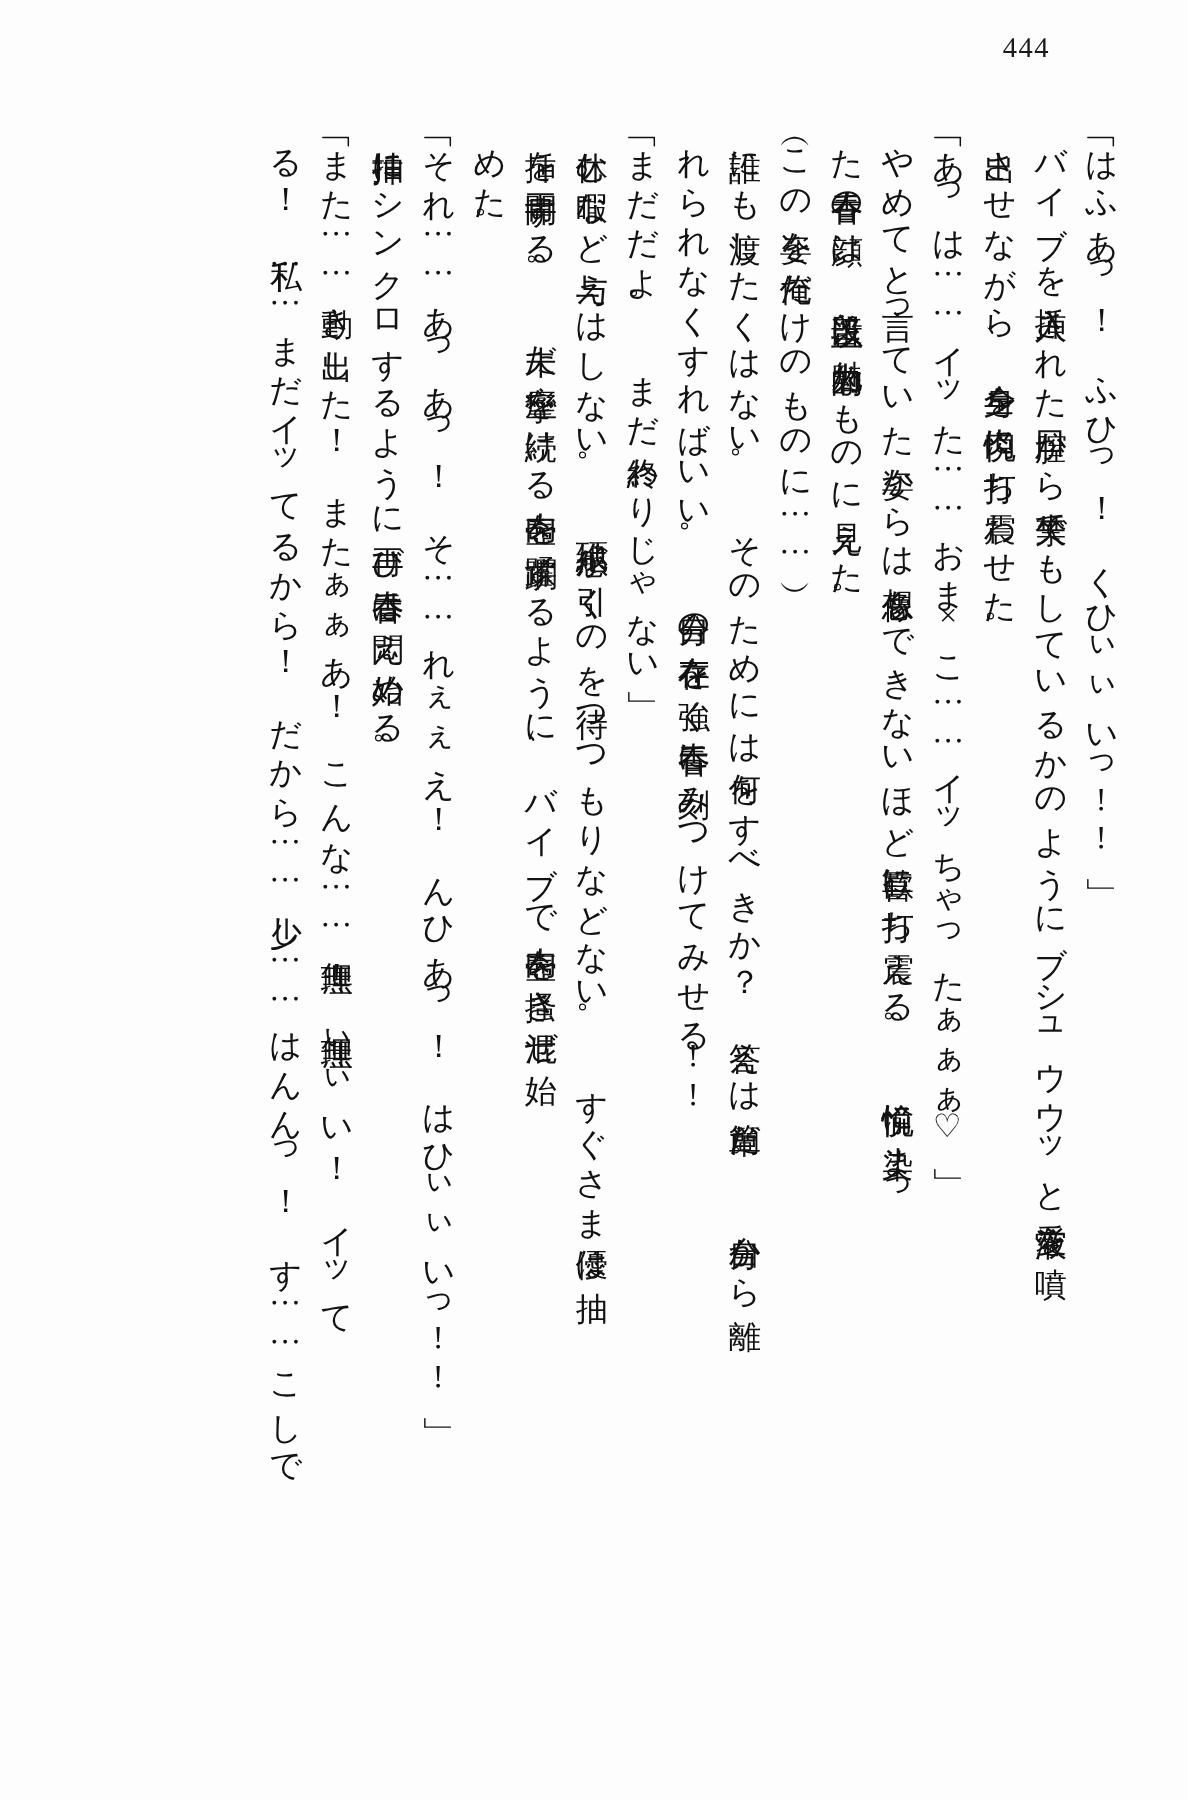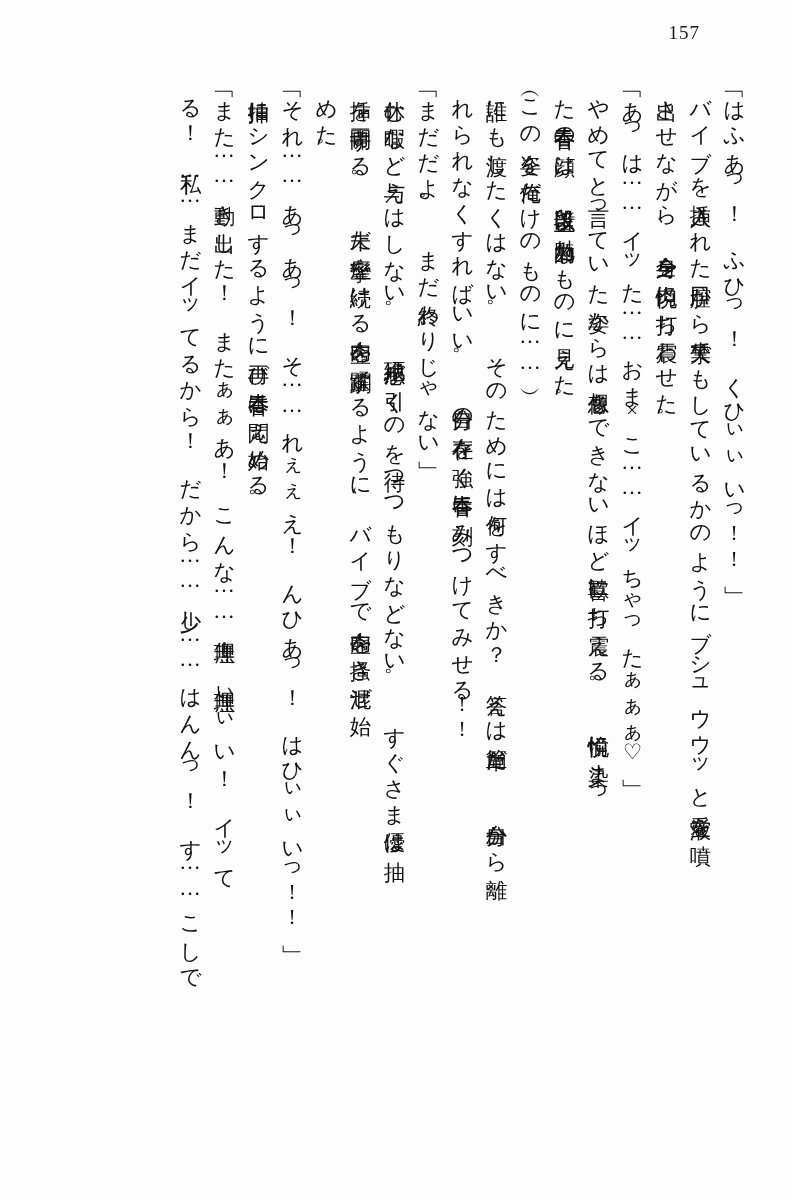--- a/index.html
+++ b/index.html
@@ -49,21 +49,21 @@
     white-space: nowrap;
     overflow: visible;
     color: #121212;
   }
 </style>
 </head>
 <body>
 
 <div class="page">
 
-  <div class="page-number">157</div>
+  <div class="page-number">444</div>
 
   <div class="vtext">
     <div class="vline">「はふあっ！　ふひっ！　くひぃぃいっ!!」</div>
     <div class="vline">バイブを挿入された膣口から失禁でもしているかのようにブシュウウッと愛液を噴</div>
     <div class="vline">出させながら、全身を肉悦に打ち震わせた。</div>
     <div class="vline">「あっは……イッた……おま×こ……イッちゃったぁぁぁ♡」</div>
     <div class="vline">やめてと言っていた姿からは想像もできないほど歓喜に打ち震える。　愉悦に染まっ</div>
     <div class="vline">た春香の顔は、普段以上に魅力的なものに見えた。</div>
     <div class="vline">（この姿を俺だけのものに……）</div>
     <div class="vline">誰にも渡したくはない。　そのためには何をすべきか？　答えは簡単だ。　自分から離</div>

